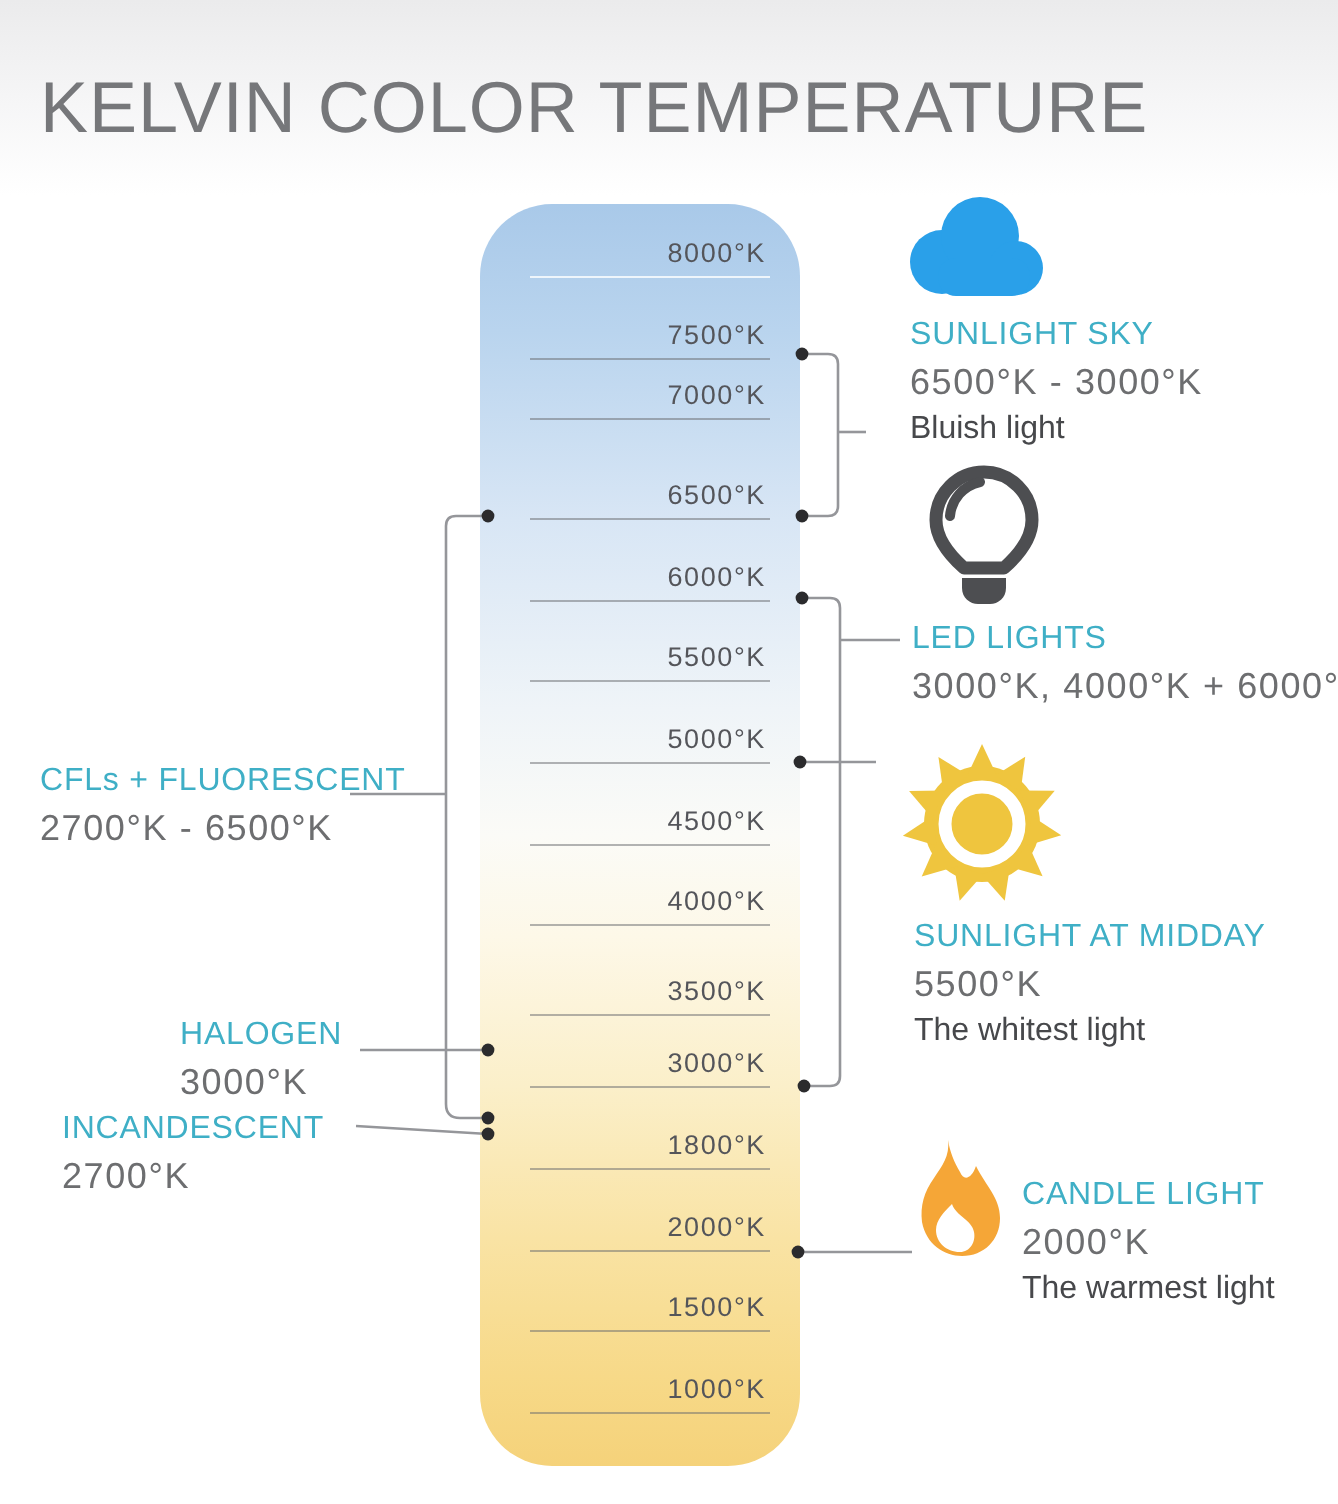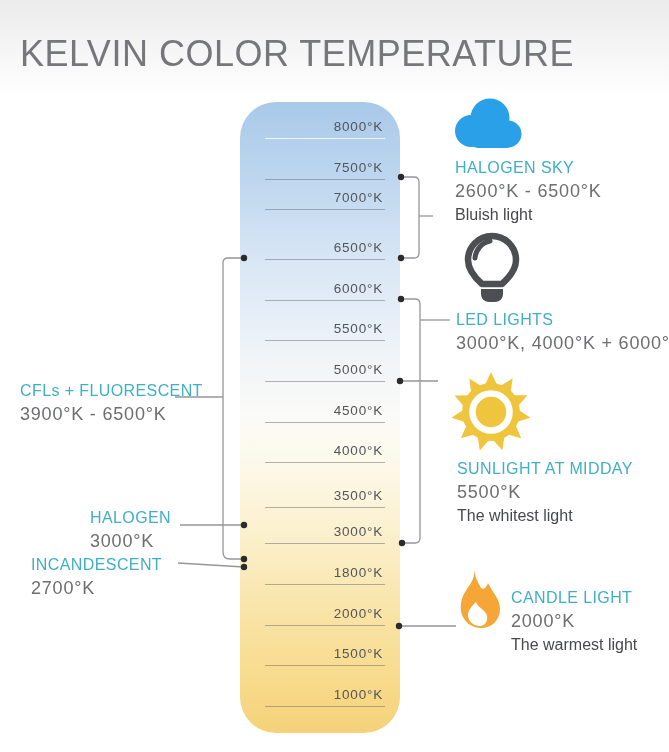--- a/index.html
+++ b/index.html
@@ -133,42 +133,42 @@
       <circle cx="401" cy="258" r="3.2"></circle>
       <circle cx="401" cy="299" r="3.2"></circle>
       <circle cx="400" cy="381" r="3.2"></circle>
       <circle cx="402" cy="543" r="3.2"></circle>
       <circle cx="399" cy="626" r="3.2"></circle>
     </g>
   </svg>
 
   <div class="lblock" style="left:20px;top:381px">
     <div class="heading">CFLs + FLUORESCENT</div>
-    <div class="value">3900°K - 6500°K</div>
+    <div class="value">2700°K - 6500°K</div>
   </div>
   <div class="lblock" style="left:90px;top:508px">
     <div class="heading">HALOGEN</div>
     <div class="value">3000°K</div>
   </div>
   <div class="lblock" style="left:31px;top:555px">
     <div class="heading">INCANDESCENT</div>
     <div class="value">2700°K</div>
   </div>
 
   <svg class="icon" style="left:447px;top:96px" width="76" height="54" viewBox="0 0 76 54">
     <g fill="#2aa0e9">
       <circle cx="24" cy="35" r="16"></circle>
       <circle cx="43" cy="22" r="19.5"></circle>
       <circle cx="61" cy="38" r="13.5"></circle>
       <rect x="22" y="33" width="46" height="19" rx="9"></rect>
     </g>
   </svg>
   <div class="lblock" style="left:455px;top:158px">
-    <div class="heading">HALOGEN SKY</div>
-    <div class="value">2600°K - 6500°K</div>
+    <div class="heading">SUNLIGHT SKY</div>
+    <div class="value">6500°K - 3000°K</div>
     <div class="desc">Bluish light</div>
   </div>
 
   <svg class="icon" style="left:459px;top:231px" width="66" height="76" viewBox="0 0 66 76">
     <path d="M23,53 C14,45 9,37 9,29 a24,24 0 1 1 48,0 c0,8 -5,16 -14,24 z" fill="#ffffff" stroke="#4d4e51" stroke-width="6.5" stroke-linejoin="round"></path>
     <path d="M16,27 A19,19 0 0 1 31,10" fill="none" stroke="#4d4e51" stroke-width="5" stroke-linecap="round"></path>
     <path d="M22,58 h22 v5 c0,5 -4,8 -8,8 h-6 c-4,0 -8,-3 -8,-8 z" fill="#4d4e51"></path>
   </svg>
   <div class="lblock" style="left:456px;top:310px">
     <div class="heading">LED LIGHTS</div>

